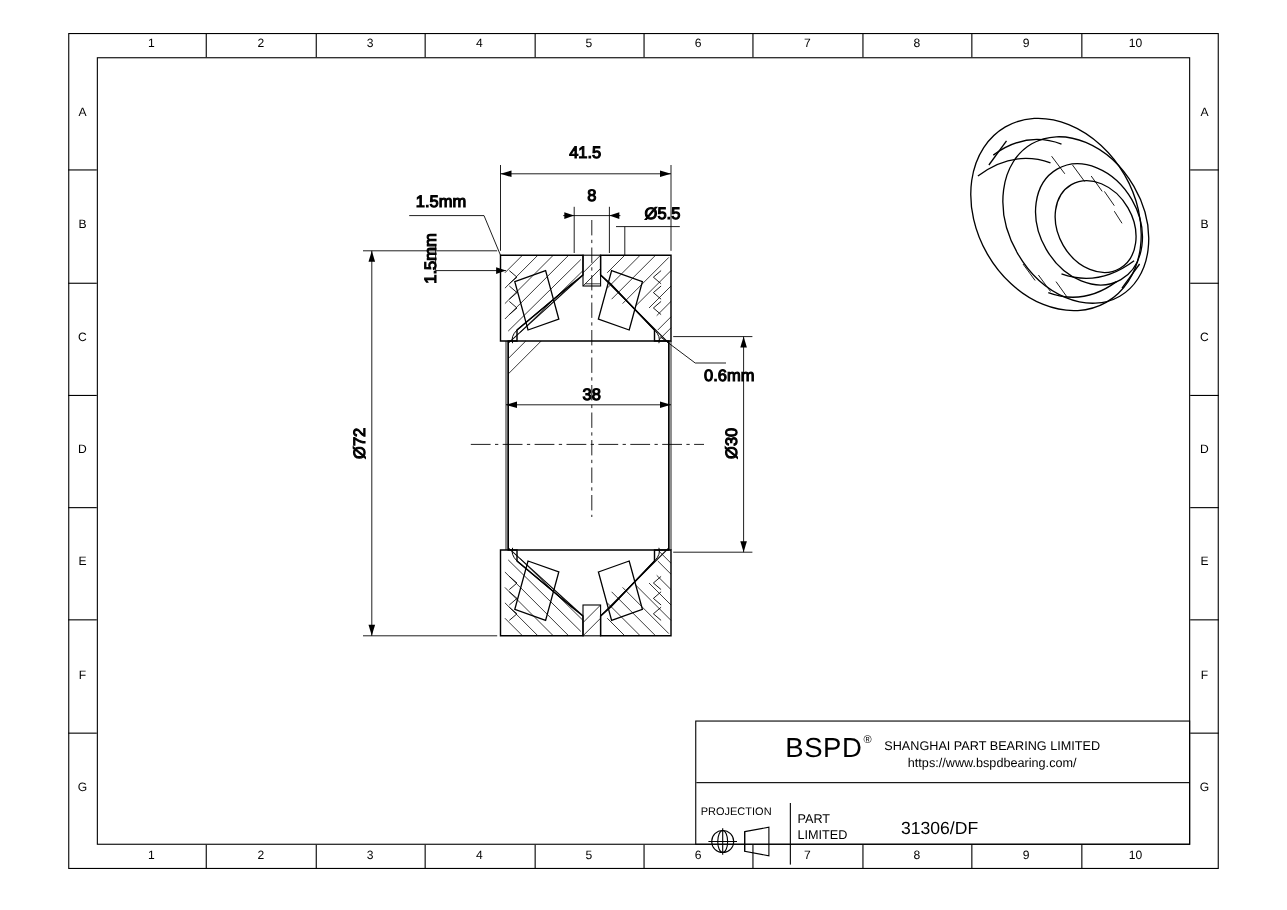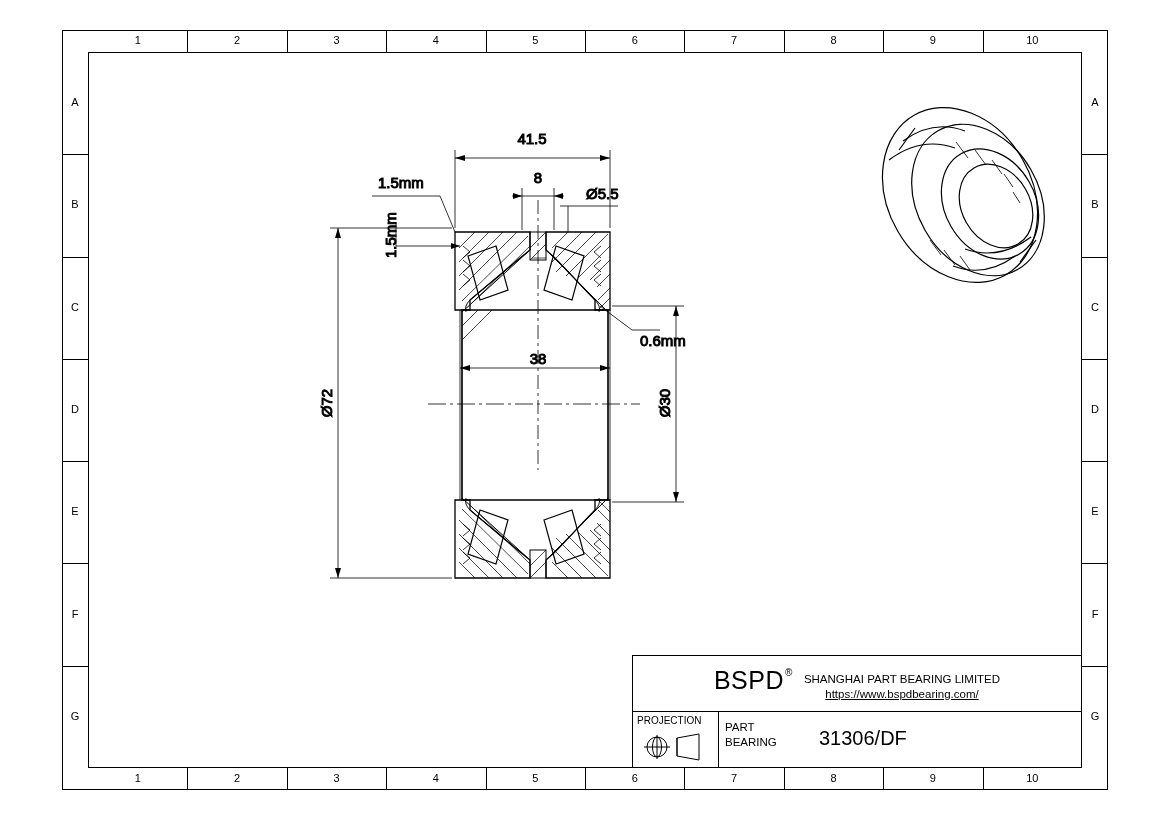--- a/index.html
+++ b/index.html
@@ -89,25 +89,25 @@
     position: relative;
     top: 1px;
     left: 1px;
   }
   .company {
     margin-left: 12px;
     font-size: 11.5px;
     line-height: 15px;
     padding-top: 6px;
   }
-  .company .url { display: block; text-align: center; text-decoration: underline; }
+  .company .url { display: block; text-align: center; }
   .tb-bottom {
     position: absolute;
     left: 0;
-    top: 56px;
+    top: 74px;
     width: 100%;
     height: 56px;
     display: flex;
   }
   .tb-cell-proj {
     width: 86px;
     border-right: 1px solid #000;
     box-sizing: border-box;
     position: relative;
   }
@@ -141,21 +141,21 @@
     position: absolute;
     left: 6px;
     top: 8px;
     font-size: 11.5px;
     line-height: 15px;
   }
   .part-value {
     position: absolute;
     left: 100px;
     top: 15px;
-    font-size: 20px;
+    font-size: 16px;
   }
   .dim-text {
     font-family: "Liberation Sans", sans-serif;
     font-size: 15px;
     fill: #000;
   }
 </style>
 </head>
 <body>
 
@@ -466,20 +466,20 @@
             <line x1="5" y1="15" x2="31" y2="15"></line>
             <line x1="18" y1="3" x2="18" y2="27"></line>
             <path d="M38 6 L60 2 L60 28 L38 24 Z"></path>
             <line x1="38" y1="6" x2="38" y2="24"></line>
           </g>
         </svg>
       </div>
       <div class="tb-cell-part">
         <div class="part-label">
           <div>PART</div>
-          <div>BEARING</div>
+          <div>LIMITED</div>
         </div>
         <div class="part-value">31306/DF</div>
       </div>
     </div>
   </div>
 
 </div>
 
 </body></html>

